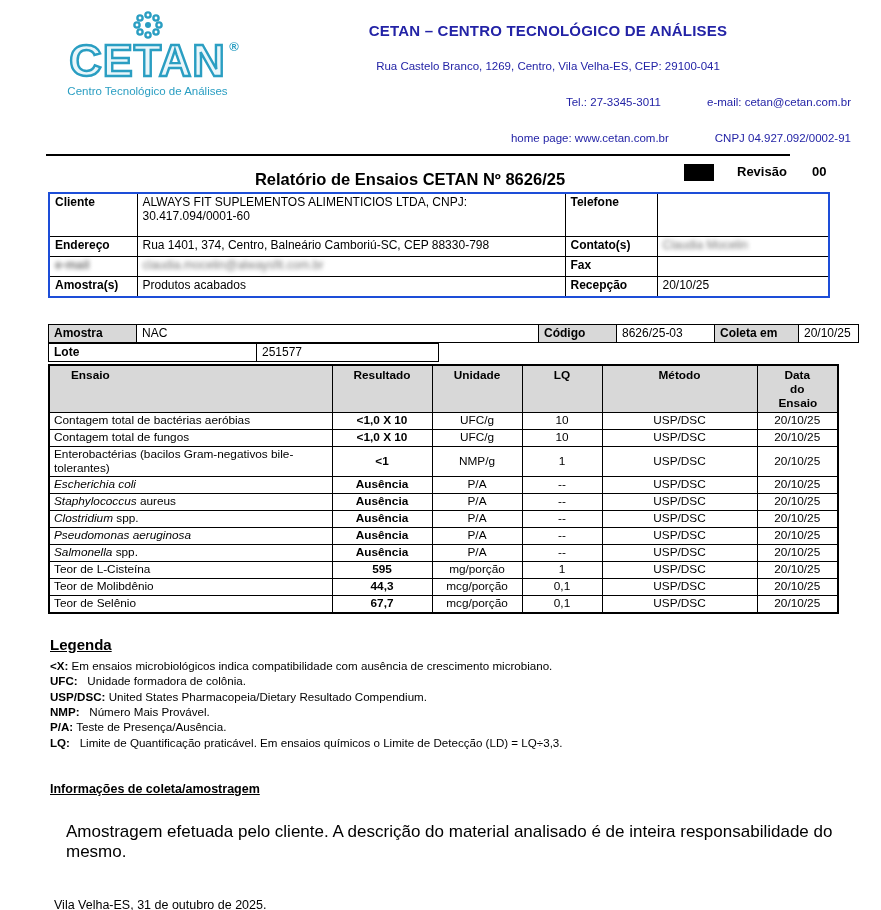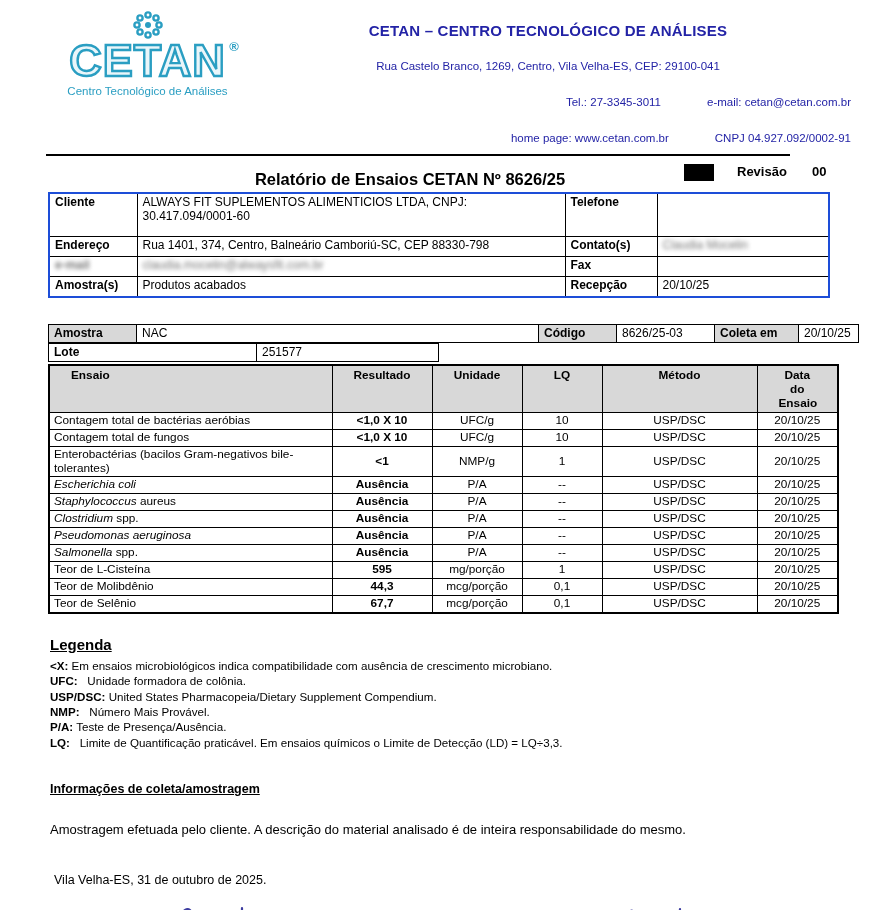--- a/index.html
+++ b/index.html
@@ -52,21 +52,21 @@
   .it { font-style:italic; }
   
   .legend { margin:22px 0 0 50px; font-size:11.6px; }
   .legend-heading { font-size:15px; font-weight:bold; text-decoration:underline; margin-bottom:5px; }
   .legend-item { line-height:1.33; }
   .legend-item .term { font-weight:bold; }
   .legend-item .lt { white-space:pre-wrap; }
   
   .collection { margin:32px 0 0 50px; }
   .collection-heading { font-size:12.5px; font-weight:bold; text-decoration:underline; }
-  .collection-text { margin-top:26px; font-size:13px; }
+  .collection-text { margin-top:26px; font-size:17px;margin-left:16px; }
   .date-line { margin:36px 0 0 54px; font-size:12.5px; }
   
   .signatures { display:flex; margin:12px 0 0 170px; gap:200px; }
   .sig-block { width:240px; }
   .sig-img { height:52px; }
   .sig-name, .sig-role, .sig-reg { font-size:12px; line-height:1.2; }
 </style>
 </head>
 <body>
 
@@ -287,21 +287,21 @@
       <td>USP/DSC</td>
       <td>20/10/25</td>
     </tr>
   </tbody>
     </table>
 
   <div class="legend">
     <div class="legend-heading">Legenda</div>
     <div class="legend-item"><span class="term">&lt;X:</span><span class="lt"> Em ensaios microbiológicos indica compatibilidade com ausência de crescimento microbiano.</span></div>
     <div class="legend-item"><span class="term">UFC:</span><span class="lt">   Unidade formadora de colônia.</span></div>
-    <div class="legend-item"><span class="term">USP/DSC:</span><span class="lt"> United States Pharmacopeia/Dietary Supplement Compendium.</span></div>
+    <div class="legend-item"><span class="term">USP/DSC:</span><span class="lt"> United States Pharmacopeia/Dietary Resultado Compendium.</span></div>
     <div class="legend-item"><span class="term">NMP:</span><span class="lt">   Número Mais Provável.</span></div>
     <div class="legend-item"><span class="term">P/A:</span><span class="lt"> Teste de Presença/Ausência.</span></div>
     <div class="legend-item"><span class="term">LQ:</span><span class="lt">   Limite de Quantificação praticável. Em ensaios químicos o Limite de Detecção (LD) = LQ÷3,3.</span></div>
   </div>
 
   <div class="collection">
     <div class="collection-heading">Informações de coleta/amostragem</div>
     <div class="collection-text">Amostragem efetuada pelo cliente. A descrição do material analisado é de inteira responsabilidade do mesmo.</div>
   </div>
   <div class="date-line">Vila Velha-ES,   31 de outubro de 2025.</div>

